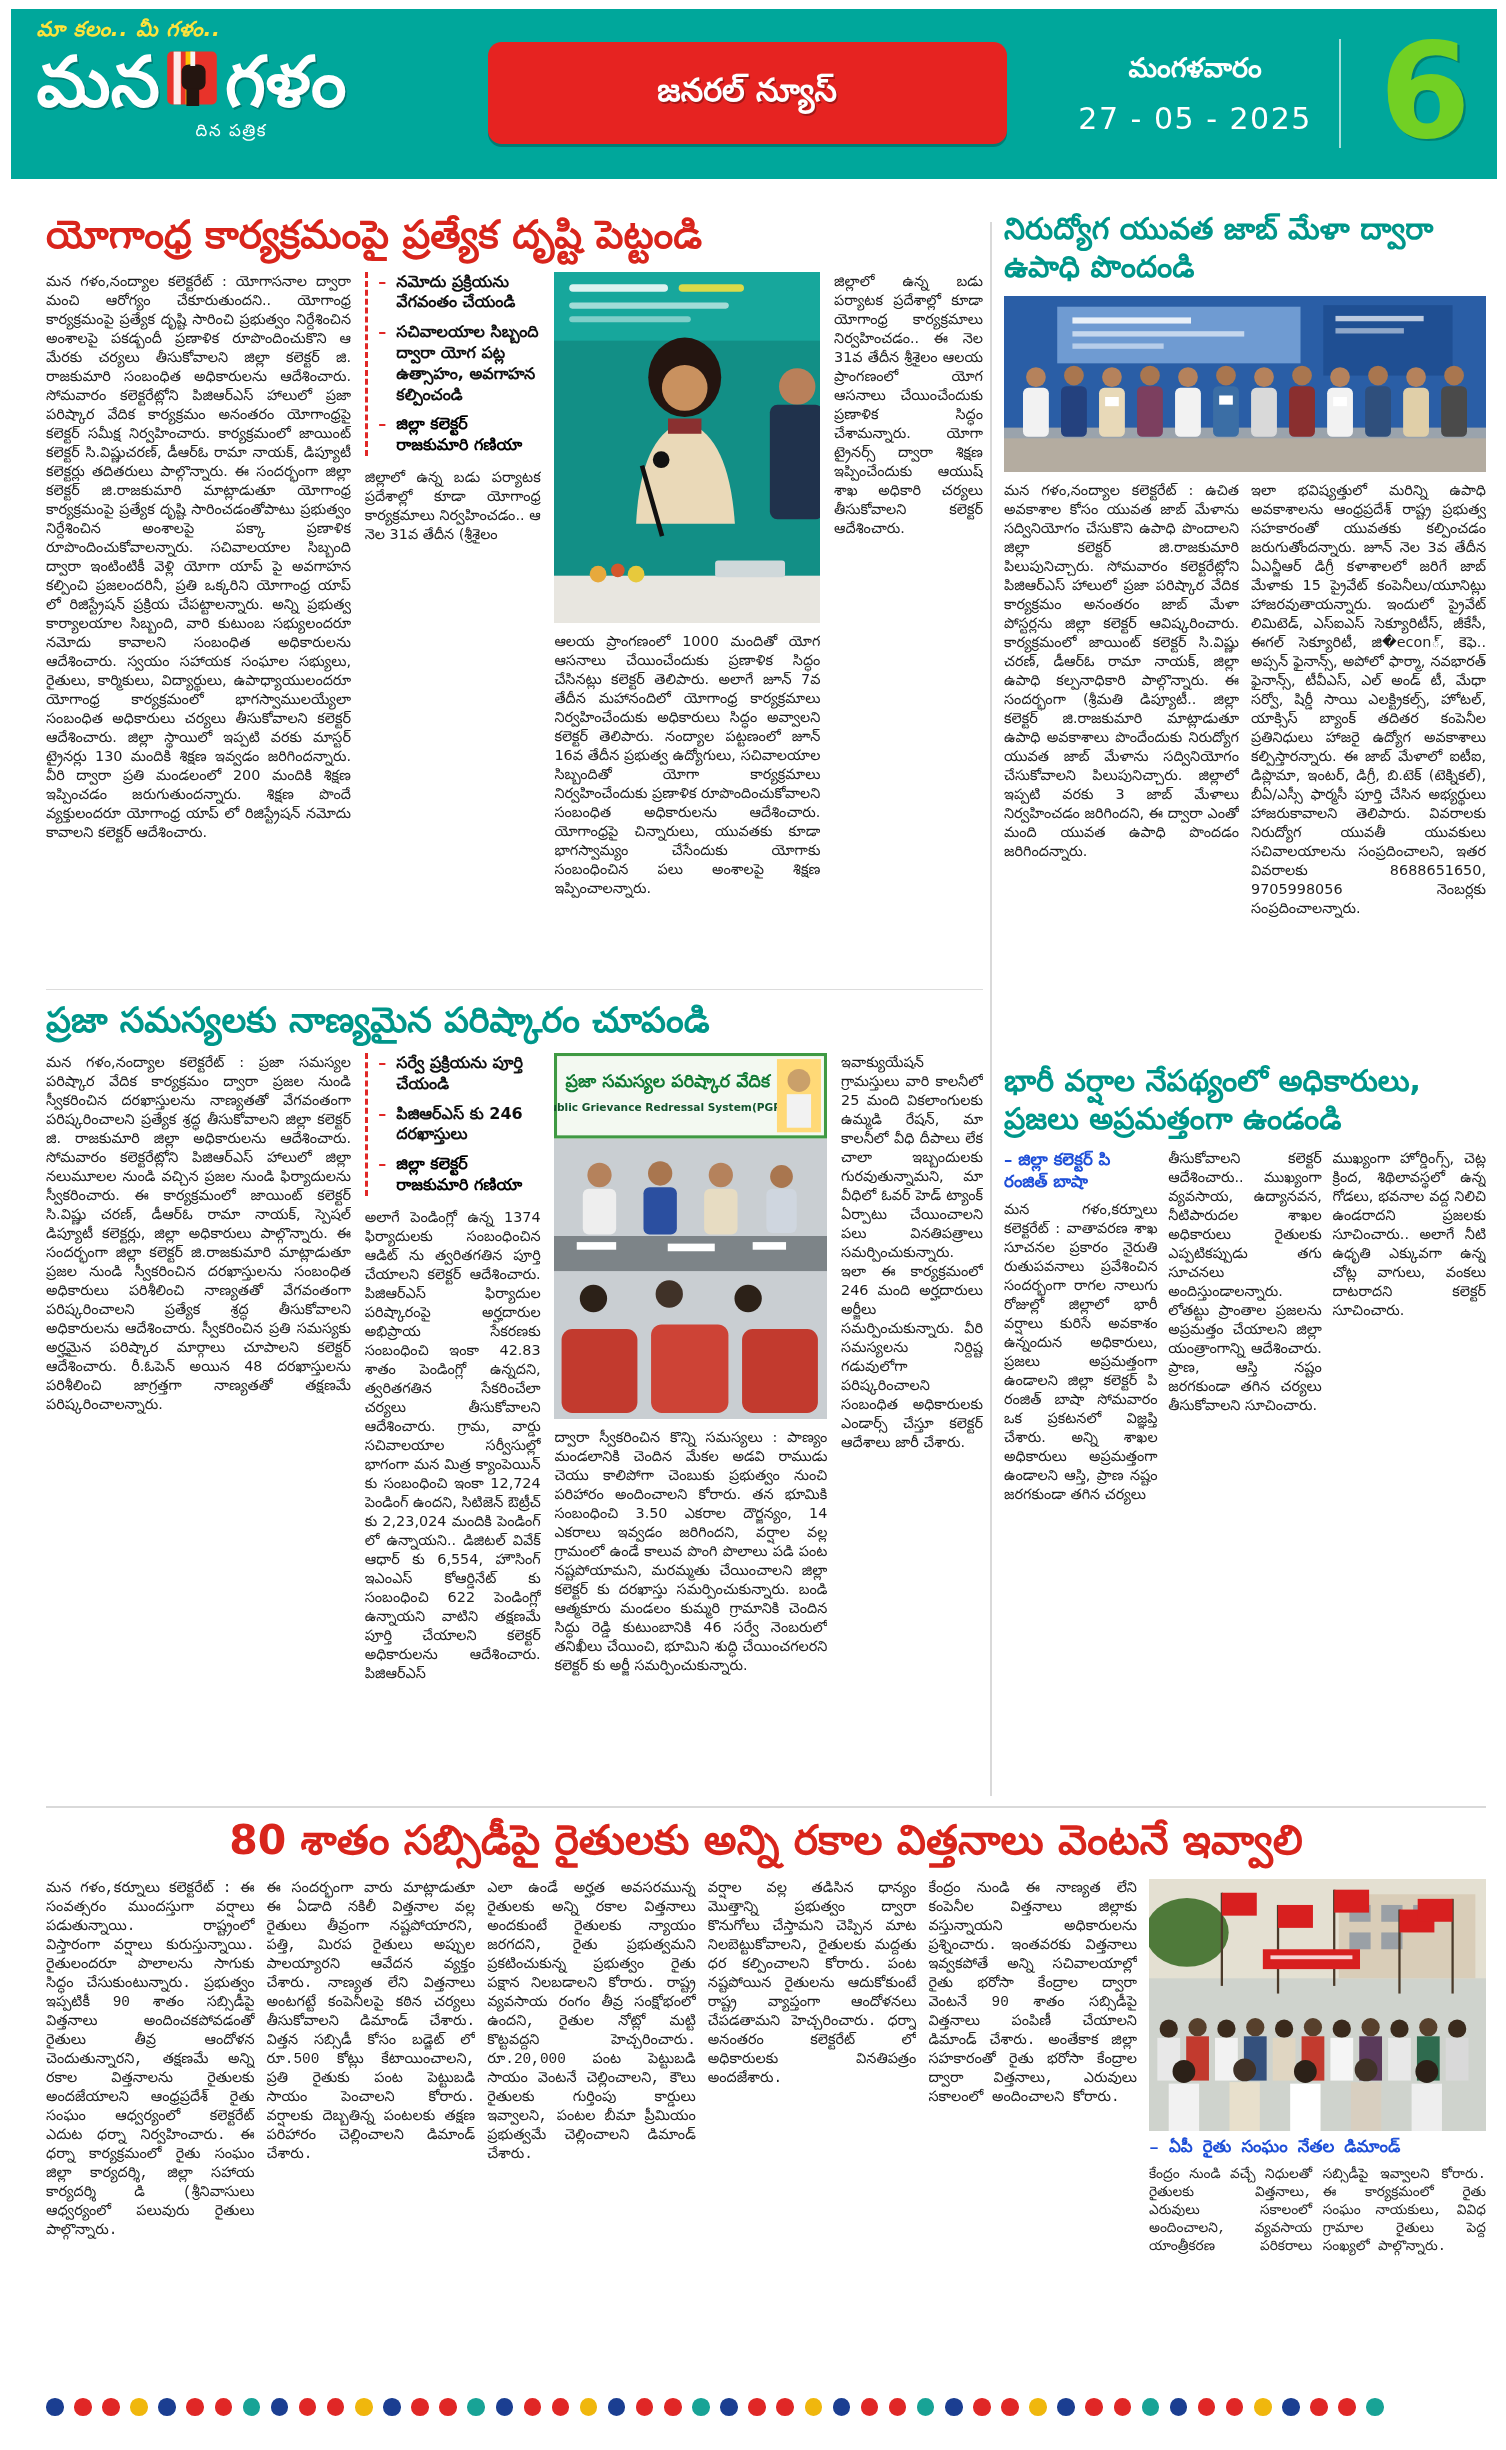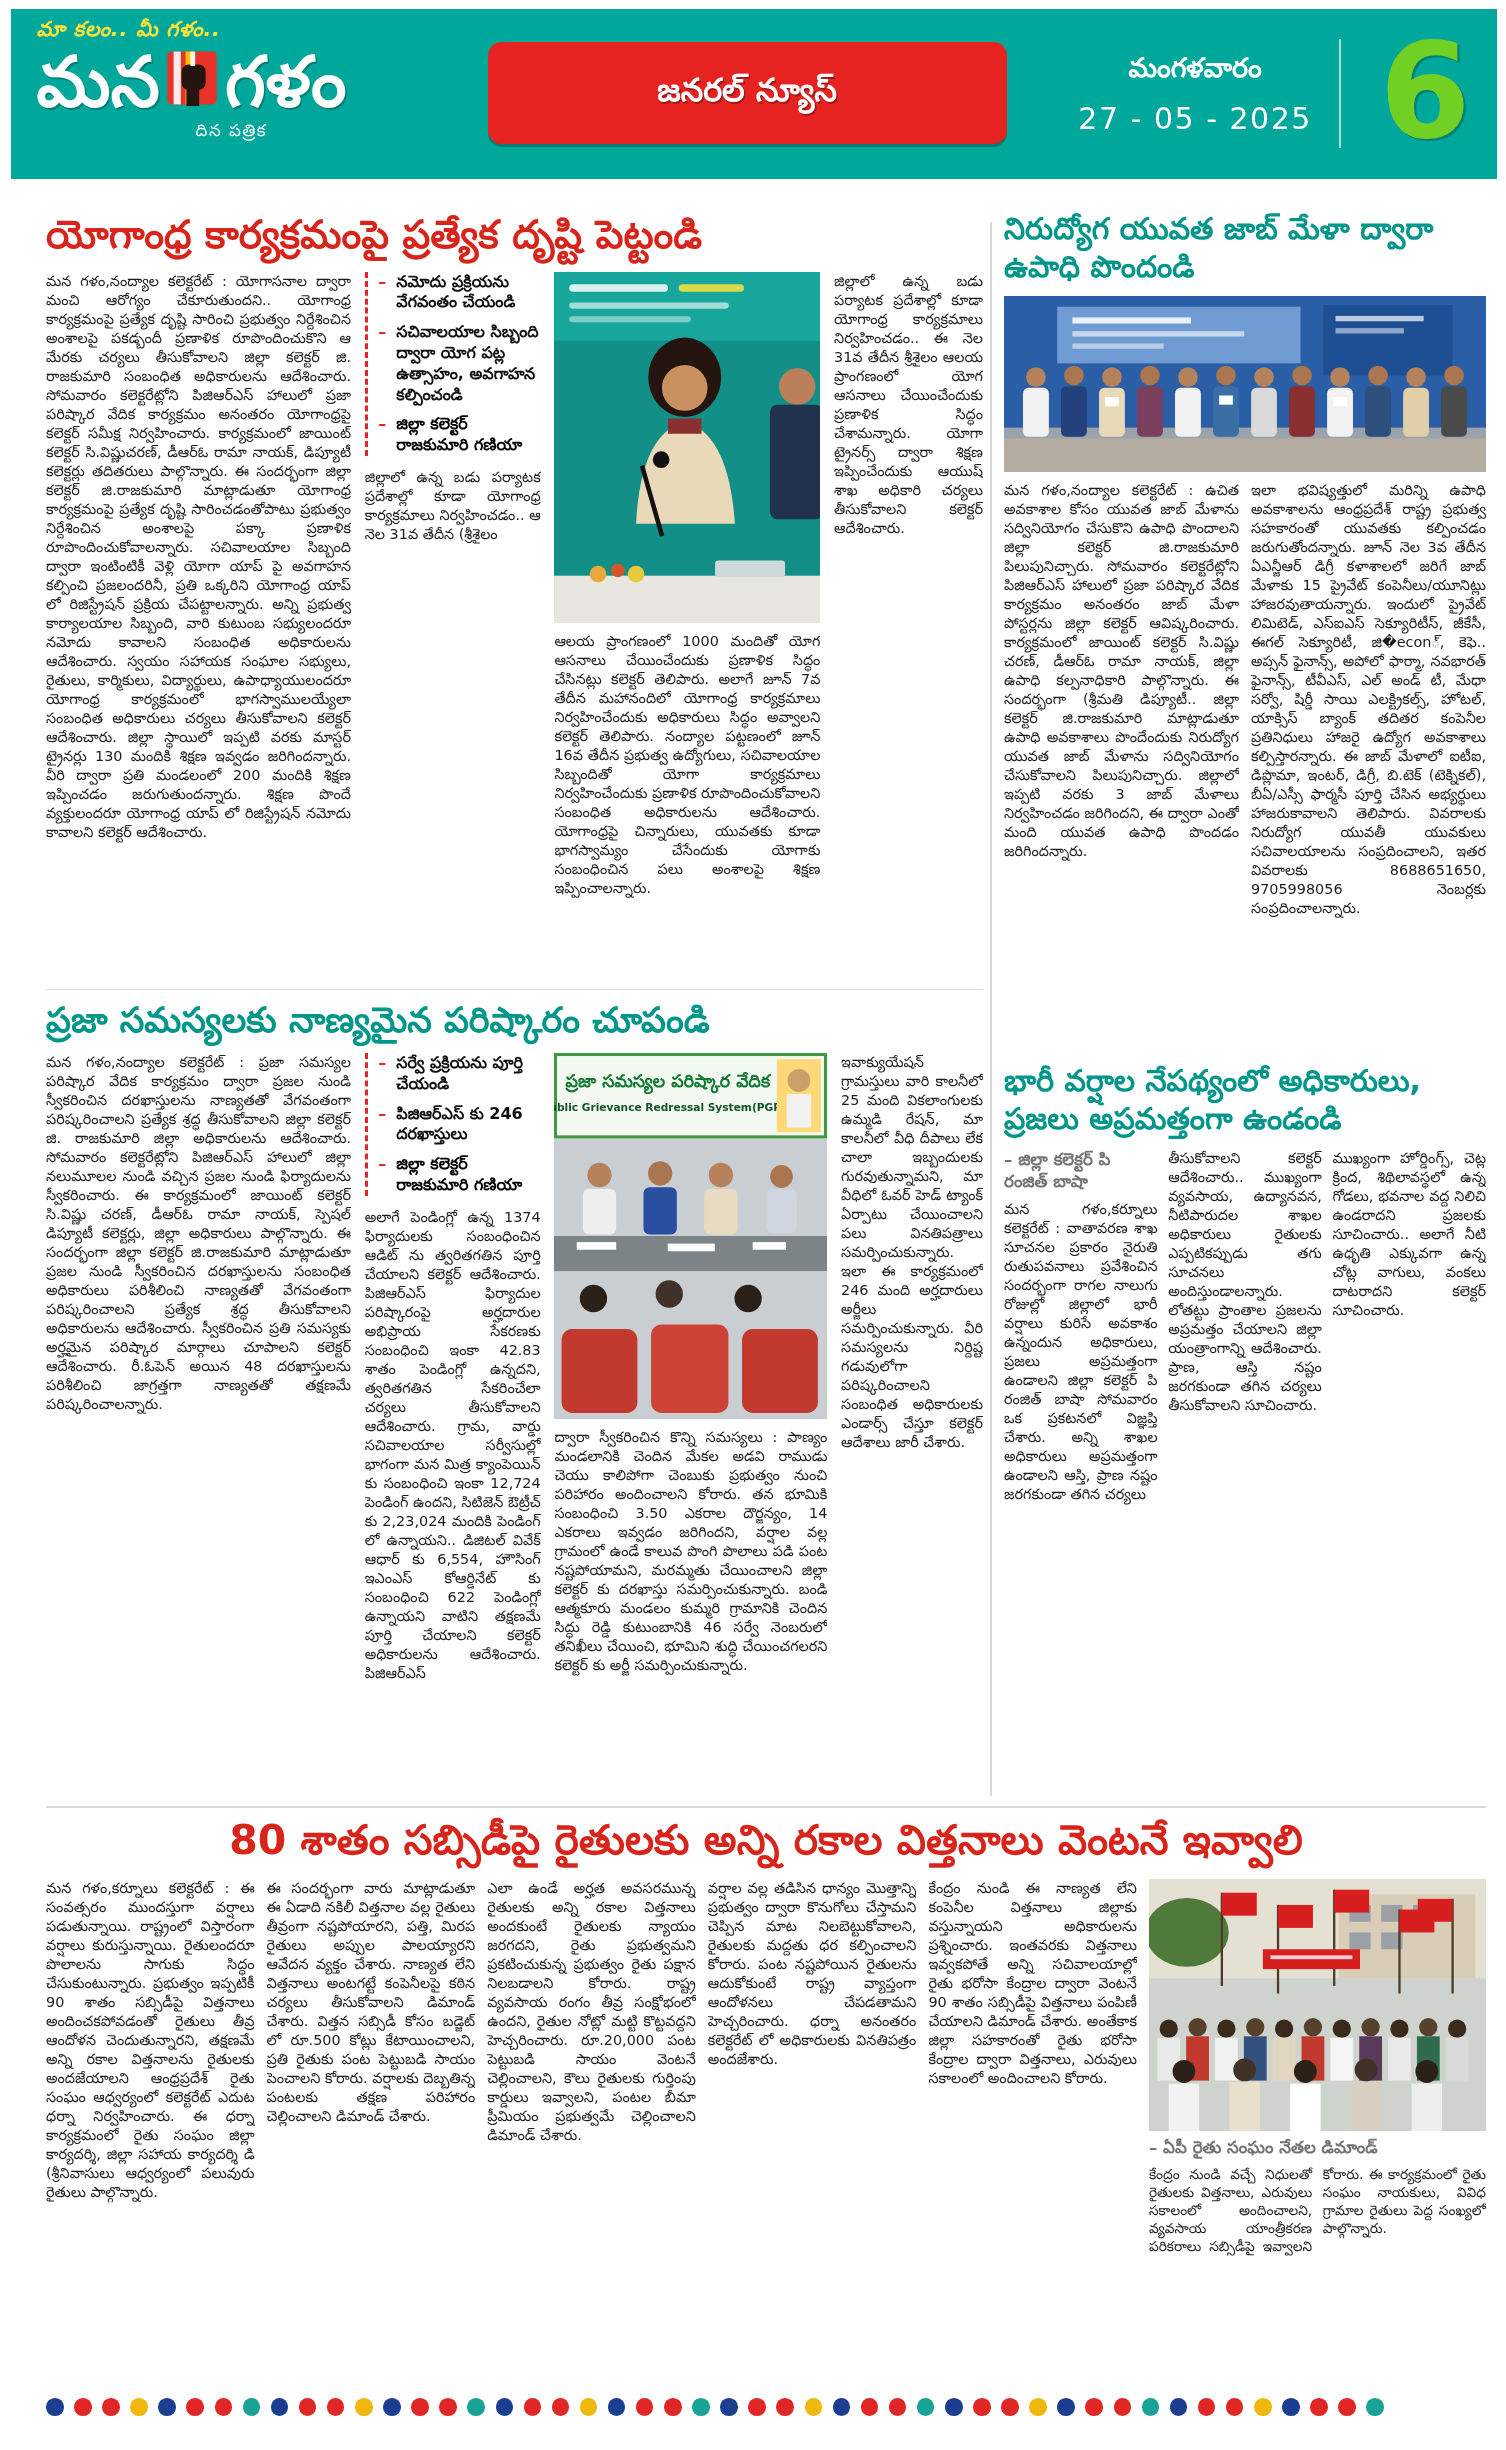--- a/index.html
+++ b/index.html
@@ -32,21 +32,21 @@
   .hl-teal{color:var(--headline-teal,#00968a);font-weight:700;}
   .body-text{font-size:14.4px;line-height:1.32;text-align:justify;color:#1c1c1c;word-break:break-word;}
   .cols{display:flex;gap:13.7px;overflow:hidden;}
   .col{overflow:hidden;}
   .w400{flex:0 0 305px;} .w232{flex:0 0 176px;} .w350{flex:0 0 266px;} .w360{flex:0 0 273px;}
   .grow{flex:1 1 auto;}
   .bullet-box{border-left:3px dashed var(--accent-red,#e02726);padding-left:10.6px;margin-bottom:12px;}
   .bullet{position:relative;padding-left:18px;font-size:16px;font-weight:600;color:#101010;line-height:1.3;margin-bottom:9px;}
   .bullet::before{content:"–";position:absolute;left:0;top:0;color:var(--accent-red,#e02726);font-weight:700;}
   .bullet.byline{font-weight:700;color:#000;}
-  .byline-line{font-size:16.7px;font-weight:700;color:#737373;margin-bottom:7.6px;line-height:1.3;}
+  .byline-line{font-size:16.7px;font-weight:700;color:#1d4ed8;margin-bottom:7.6px;line-height:1.3;}
   .photo{width:100%;margin-bottom:9px;line-height:0;}
   .photo svg{width:100%;height:100%;display:block;}
 
   
   .a-yoga{position:absolute;left:46px;top:213px;width:937px;height:769px;overflow:hidden;}
   .a-yoga h1{font-size:39px;line-height:1.15;margin-bottom:13.7px;}
   .a-yoga .cols{height:693px;}
   .ph-yoga{height:351px;}
 
   .a-jobmela{position:absolute;left:1004px;top:210px;width:482px;height:797px;overflow:hidden;}
@@ -60,21 +60,21 @@
   .a-pgrs .cols{height:732px;}
   .ph-pgrs{height:366px;}
 
   .a-rain{position:absolute;left:1004px;top:1062px;width:482px;height:735px;overflow:hidden;}
   .a-rain h2{font-size:30px;line-height:1.25;margin-bottom:12px;}
   .rain-cols{height:630px;gap:10.6px;}
   .rain-cols .col{flex:1 1 0;}
 
   .a-seeds{position:absolute;left:46px;top:1817px;width:1440px;height:568px;overflow:hidden;}
   .a-seeds h1{font-size:41px;line-height:1.15;text-align:center;margin-bottom:15px;}
-  .seeds-cols{height:492px;gap:12px;}
+  .seeds-cols{height:492px;gap:12px;font-family:Liberation Mono, monospace;}
   .seeds-cols .tcol{flex:1 1 0;}
   .seeds-photo-col{flex:0 0 337px;}
   .ph-seeds{height:252px;margin-bottom:6px;}
   .seeds-photo-text{font-size:13.7px;line-height:1.3;text-align:justify;column-count:2;column-gap:10.6px;}
 
   
   .vdiv{position:absolute;left:990px;top:222px;width:1.5px;height:1574px;background:#d9d9d9;}
   .hdiv1{position:absolute;left:46px;top:989px;width:937px;height:0.8px;background:#dcdcdc;}
   .hdiv2{position:absolute;left:46px;top:1806px;width:1440px;height:1.5px;background:#d9d9d9;}
 

